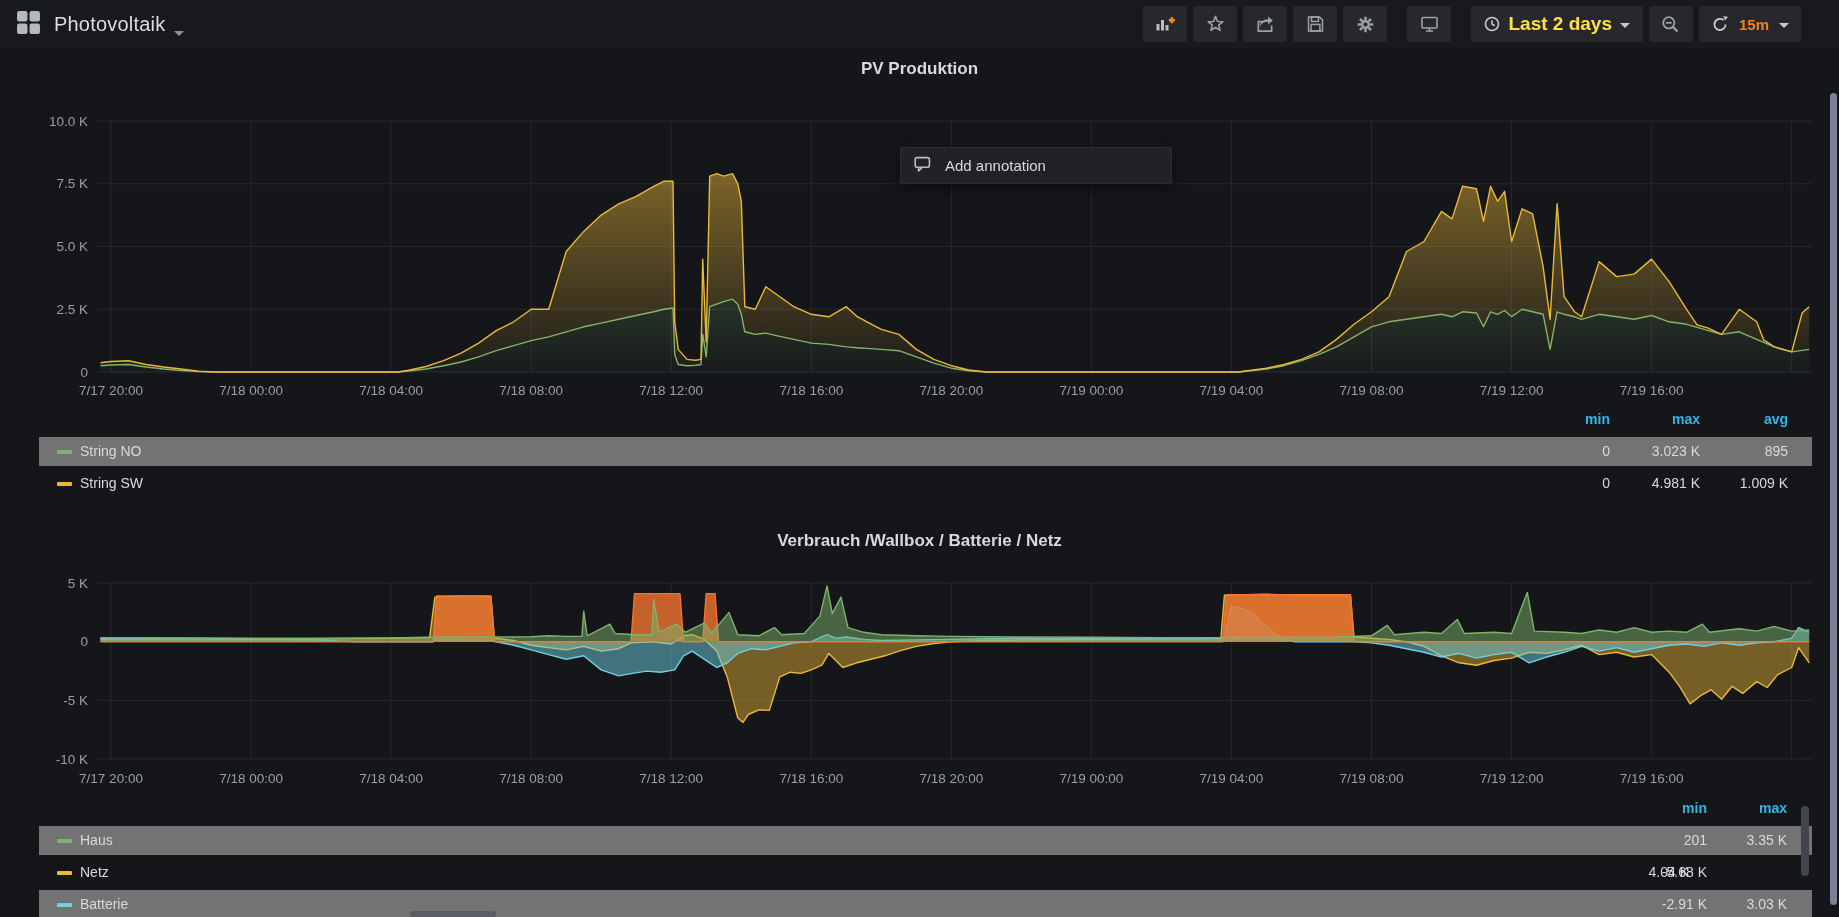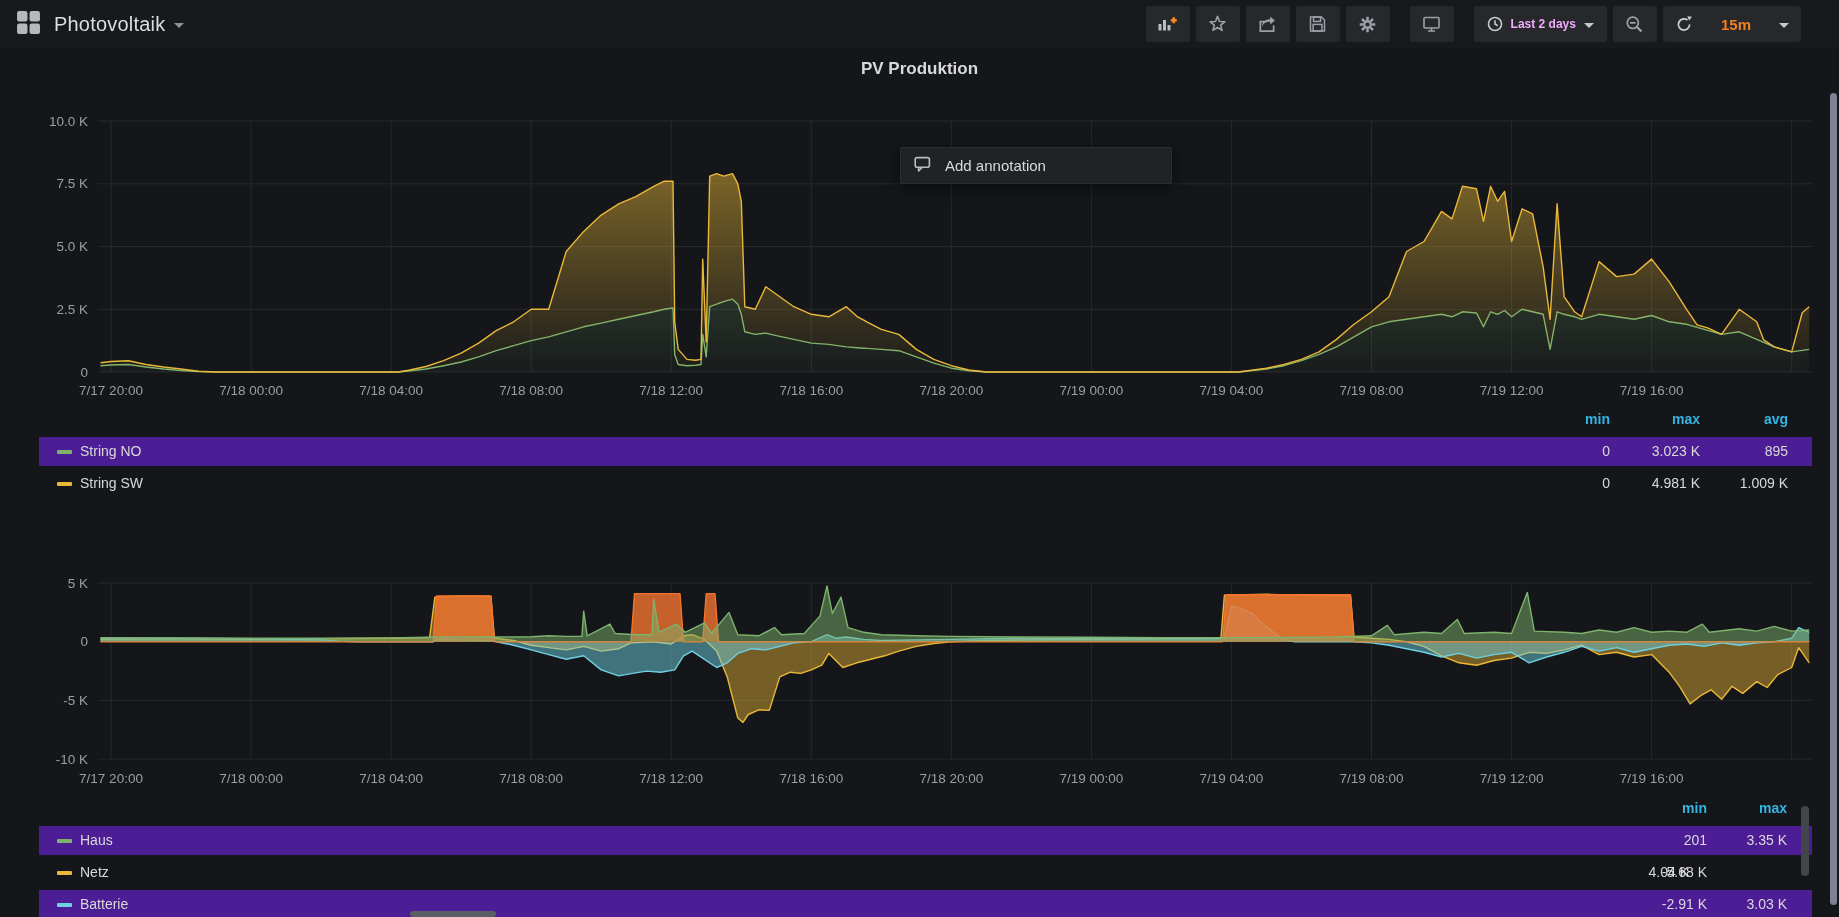--- a/index.html
+++ b/index.html
@@ -4,32 +4,32 @@
 <style>
   * { margin:0; padding:0; box-sizing:border-box; }
   html,body { background:#0e0f11; }
   body { font-family:"Liberation Sans", sans-serif; }
   .screen { position:relative; width:1839px; height:917px; background:#141619; overflow:hidden; }
 
   
   .navbar { position:absolute; top:0; left:0; right:0; height:48px; background:#17191d; z-index:50;
             display:flex; align-items:center; }
   .nav-left { display:flex; align-items:center; padding-left:16px; gap:13px; }
-  .dash-title { color:#dcdde0; font-size:20px; letter-spacing:.2px; cursor:pointer; display:flex; align-items:center; gap:9px; }
+  .dash-title { color:#dcdde0; font-size:20px; letter-spacing:.2px; cursor:pointer; display:flex; align-items:flex-end; gap:9px; }
   .caret { width:0; height:0; border-left:5px solid transparent; border-right:5px solid transparent;
            border-top:5px solid #8e9297; display:inline-block; margin-top:3px; }
   .nav-right { position:absolute; right:38px; top:6px; display:flex; align-items:center; }
   .nav-btn { height:36px; min-width:44px; background:#26282c; border-radius:2px; margin-left:6px;
              display:flex; align-items:center; justify-content:center; cursor:pointer; color:#9da1a7; }
   .nav-btn svg { display:block; }
   .gap-left { margin-left:20px; }
-  .timepicker { padding:0 13px; gap:8px; color:#f0abfc; font-size:12px; font-weight:600; }
+  .timepicker { padding:0 13px; gap:8px; color:#fde047; font-size:19px; font-weight:600; }
   .timepicker .caret { border-top-color:#c7c9cd; }
   .zoomout {}
-  .refresh-group { padding:0 12px; gap:28px; }
+  .refresh-group { padding:0 12px; gap:10px; }
   .refresh-interval { color:#ef8222; font-size:15px; font-weight:700; }
   .refresh-group .caret { border-top-color:#c7c9cd; }
 
   
   .panel-title { position:absolute; left:0; width:100%; text-align:center; color:#d8d9da;
                  font-size:17px; font-weight:700; z-index:20; cursor:pointer; }
   #title1 { top:59px; } #title2 { top:531px; }
 
   
   .ctx-menu { position:absolute; left:900px; top:147px; width:272px; height:37px; background:#202226;
@@ -37,21 +37,21 @@
               display:flex; align-items:center; padding:0 13px; gap:13px; color:#d8d9da; font-size:15px;
               z-index:40; cursor:pointer; }
 
   
   #charts { position:absolute; left:0; top:0; z-index:10; }
 
   
   .legend { position:absolute; left:0; top:0; width:100%; z-index:20; }
   .leg-head-cell { position:absolute; color:#33b5e5; font-size:14px; font-weight:700; text-align:right; cursor:pointer; }
   .leg-row { position:absolute; left:39px; width:1773px; height:29px; }
-  .leg-row.hl { background:#4c1d95; }
+  .leg-row.hl { background:#737373; }
   .leg-swatch { position:absolute; left:18px; top:13px; width:15px; height:4px; border-radius:1px; }
   .leg-label { position:absolute; left:41px; top:0; line-height:29px; font-size:14px; color:#d8d9da; cursor:pointer; }
   .leg-val { position:absolute; top:0; line-height:29px; font-size:14px; color:#d8d9da; text-align:right; }
 
   
   .v-scroll-thumb { position:absolute; right:2px; top:93px; width:7px; height:812px; background:#7d8194; border-radius:4px; z-index:60; }
   .inner-scroll-thumb { position:absolute; left:1801px; top:806px; width:8px; height:70px; background:#42454c; border-radius:4px; z-index:60; }
   .h-scroll-thumb { position:absolute; left:410px; top:911px; width:86px; height:6px; background:#5a5f66; border-radius:3px; z-index:60; }
 </style>
 </head>
@@ -170,20 +170,21 @@
           <text x="1231.4" y="783" text-anchor="middle">7/19 04:00</text>
           <text x="1371.5" y="783" text-anchor="middle">7/19 08:00</text>
           <text x="1511.6" y="783" text-anchor="middle">7/19 12:00</text>
           <text x="1651.6" y="783" text-anchor="middle">7/19 16:00</text>
         </g>
         <rect x="98" y="565" width="1714" height="196" fill="transparent"></rect>
       </g>
     </svg>
 
   <div class="panel-title" id="title1">PV Produktion</div>
+  <div class="panel-title" id="title2">Verbrauch /Wallbox / Batterie / Netz</div>
 
   <div class="legend" id="legend1">
       <div class="leg-head-cell" style="left: 1530px; width: 80px; top: 411px;">min</div>
       <div class="leg-head-cell" style="left: 1618px; width: 82px; top: 411px;">max</div>
       <div class="leg-head-cell" style="left: 1706px; width: 82px; top: 411px;">avg</div>
       <div class="leg-row hl" style="top: 437px;">
         <span class="leg-swatch" style="background: rgb(126, 178, 109);"></span>
         <span class="leg-label">String NO</span>
         <span class="leg-val" style="left: 1491px; width: 80px;">0</span>
         <span class="leg-val" style="left: 1579px; width: 82px;">3.023 K</span>

